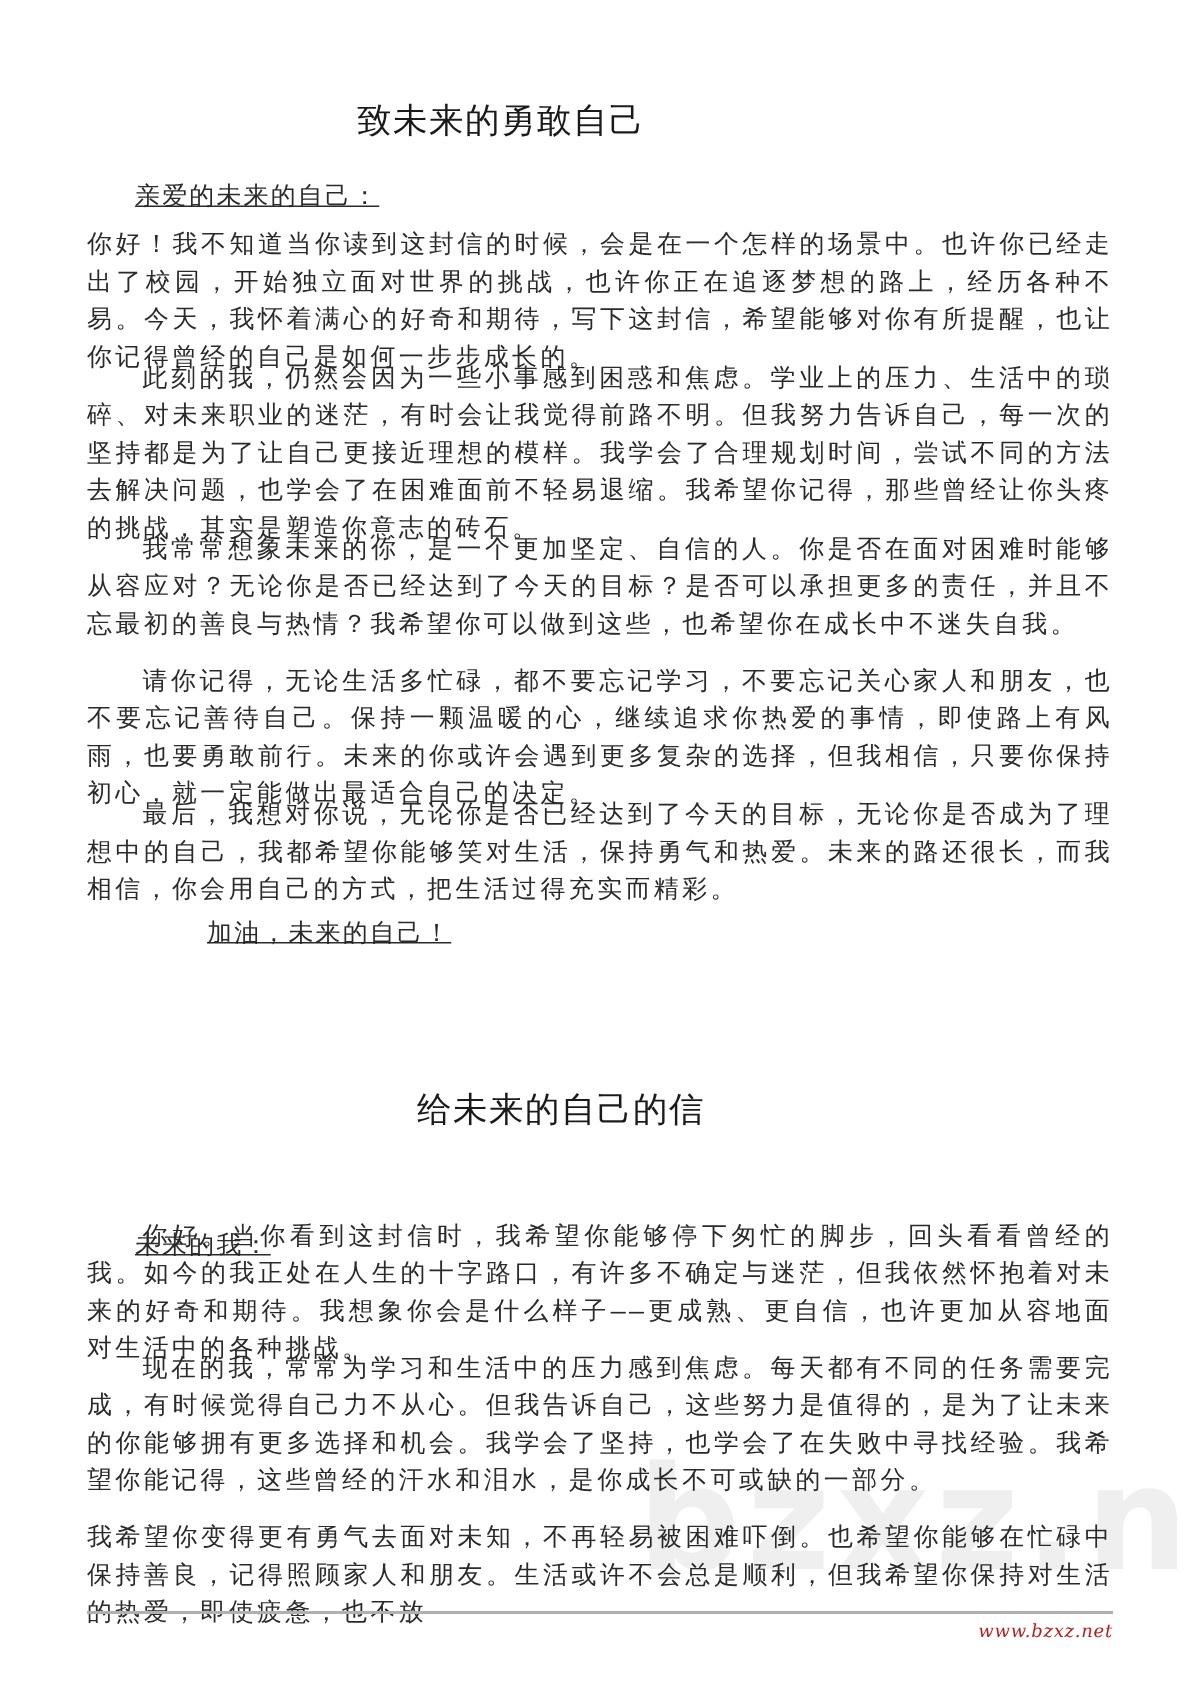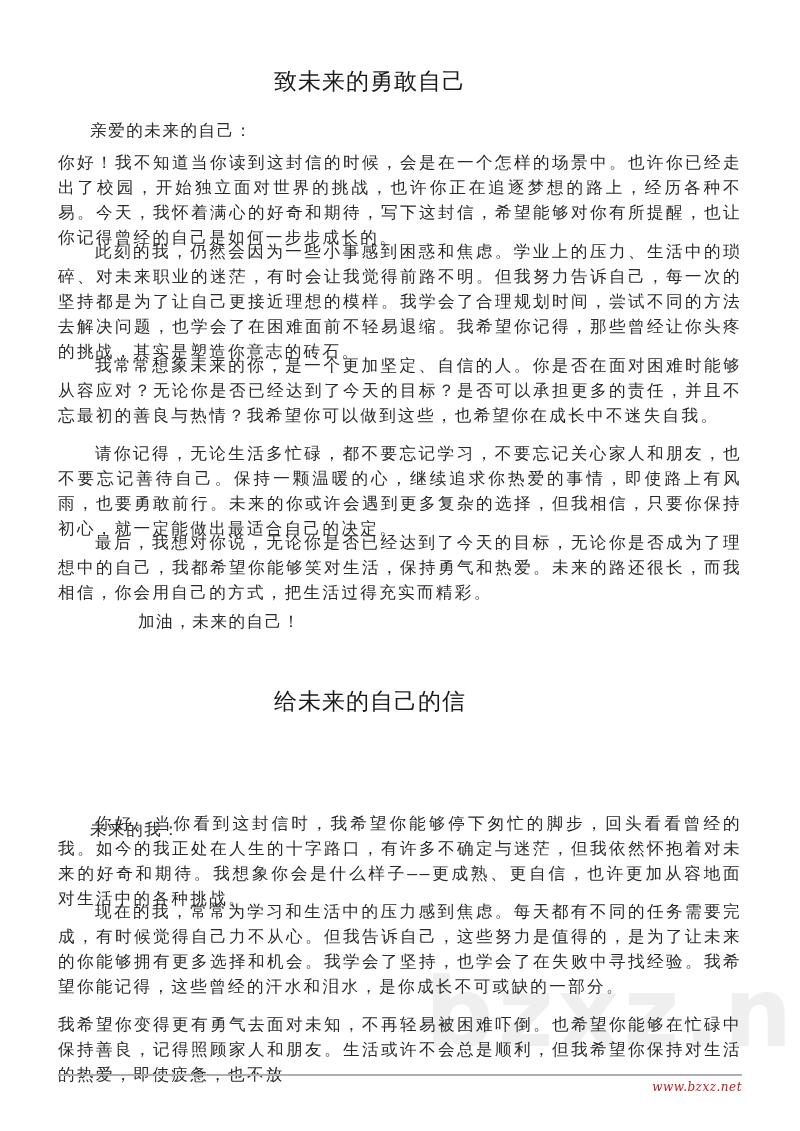--- a/index.html
+++ b/index.html
@@ -2,43 +2,43 @@
 <html><head>
   <meta charset="utf-8">
   <style>
     html, body { margin: 0; padding: 0; background: #ffffff; }
     body { width: 800px; height: 1131px; position: relative; overflow: hidden;
            font-family: "DejaVu Serif", "Liberation Serif", serif; color: #2a2a2a; }
     .watermark { position: absolute; left: 425px; top: 965px; font-family: "DejaVu Sans", "Liberation Sans", sans-serif;
                  font-weight: bold; font-size: 96px; color: #efefef; letter-spacing: 4px; line-height: 1; z-index: 0;
                  white-space: nowrap; }
     .title { position: absolute; left: 0; width: 668px; text-align: center; font-family: "DejaVu Sans", "Liberation Sans", sans-serif;
-             font-size: 23px; font-weight: normal; color: #1a1a1a; letter-spacing: 1px; z-index: 1; margin: 0; line-height: 28px; padding-left: 36px; }
+             font-size: 23px; font-weight: normal; color: #1a1a1a; letter-spacing: 1px; z-index: 1; margin: 0; line-height: 28px; }
     .text { position: absolute; left: 58px; width: 684px; font-size: 16.6px; line-height: 25px; letter-spacing: 2.3px;
             text-align: justify; text-justify: inter-character; z-index: 1; margin: 0; font-family: Liberation Mono, monospace; }
     .indent { text-indent: 37px; }
-    .salutation { position: absolute; left: 90px; font-size: 16.6px; line-height: 25px; letter-spacing: 1.5px; z-index: 1; margin: 0; }
+    .salutation { position: absolute; left: 90px; font-size: 16.6px; line-height: 25px; letter-spacing: 1.5px; z-index: 1; margin: 0; text-decoration: underline; }
     .footer-line { position: absolute; left: 58px; top: 1074px; width: 684px; height: 2px; background: #b0b0b0; z-index: 1; }
     .footer-text { position: absolute; right: 58px; top: 1080px; font-family: "DejaVu Serif", "Liberation Serif", serif;
                    font-style: italic; font-size: 12px; color: #b91c1c; letter-spacing: 0.5px; z-index: 1; }
   </style>
 </head>
 <body>
 
 <div class="watermark">bzxz.net</div>
 
 <h1 class="title" style="top:67px;">致未来的勇敢自己</h1>
 <p class="salutation" style="top:118px;">亲爱的未来的自己：</p>
 <p class="text" style="top:151px;">你好！我不知道当你读到这封信的时候，会是在一个怎样的场景中。也许你已经走出了校园，开始独立面对世界的挑战，也许你正在追逐梦想的路上，经历各种不易。今天，我怀着满心的好奇和期待，写下这封信，希望能够对你有所提醒，也让你记得曾经的自己是如何一步步成长的。</p>
 <p class="text indent" style="top:240px;">此刻的我，仍然会因为一些小事感到困惑和焦虑。学业上的压力、生活中的琐碎、对未来职业的迷茫，有时会让我觉得前路不明。但我努力告诉自己，每一次的坚持都是为了让自己更接近理想的模样。我学会了合理规划时间，尝试不同的方法去解决问题，也学会了在困难面前不轻易退缩。我希望你记得，那些曾经让你头疼的挑战，其实是塑造你意志的砖石。</p>
 <p class="text indent" style="top:354px;">我常常想象未来的你，是一个更加坚定、自信的人。你是否在面对困难时能够从容应对？无论你是否已经达到了今天的目标？是否可以承担更多的责任，并且不忘最初的善良与热情？我希望你可以做到这些，也希望你在成长中不迷失自我。</p>
 <p class="text indent" style="top:442px;">请你记得，无论生活多忙碌，都不要忘记学习，不要忘记关心家人和朋友，也不要忘记善待自己。保持一颗温暖的心，继续追求你热爱的事情，即使路上有风雨，也要勇敢前行。未来的你或许会遇到更多复杂的选择，但我相信，只要你保持初心，就一定能做出最适合自己的决定。</p>
 <p class="text indent" style="top:531px;">最后，我想对你说，无论你是否已经达到了今天的目标，无论你是否成为了理想中的自己，我都希望你能够笑对生活，保持勇气和热爱。未来的路还很长，而我相信，你会用自己的方式，把生活过得充实而精彩。</p>
 <p class="salutation" style="top:609px;margin-left:48px;">加油，未来的自己！</p>
 
-<h1 class="title" style="top:687px;">给未来的自己的信</h1>
+<h1 class="title" style="top:726px;margin-left:40px;">给未来的自己的信</h1>
 <p class="salutation" style="top:777px;margin-top:40px;">未来的我：</p>
 <p class="text indent" style="top:812px;">你好。当你看到这封信时，我希望你能够停下匆忙的脚步，回头看看曾经的我。如今的我正处在人生的十字路口，有许多不确定与迷茫，但我依然怀抱着对未来的好奇和期待。我想象你会是什么样子——更成熟、更自信，也许更加从容地面对生活中的各种挑战。</p>
 <p class="text indent" style="top:900px;">现在的我，常常为学习和生活中的压力感到焦虑。每天都有不同的任务需要完成，有时候觉得自己力不从心。但我告诉自己，这些努力是值得的，是为了让未来的你能够拥有更多选择和机会。我学会了坚持，也学会了在失败中寻找经验。我希望你能记得，这些曾经的汗水和泪水，是你成长不可或缺的一部分。</p>
 <p class="text" style="top:1013px;">我希望你变得更有勇气去面对未知，不再轻易被困难吓倒。也希望你能够在忙碌中保持善良，记得照顾家人和朋友。生活或许不会总是顺利，但我希望你保持对生活的热爱，即使疲惫，也不放</p>
 
 <div class="footer-line"></div>
 <div class="footer-text">www.bzxz.net</div>
 
 </body></html>

